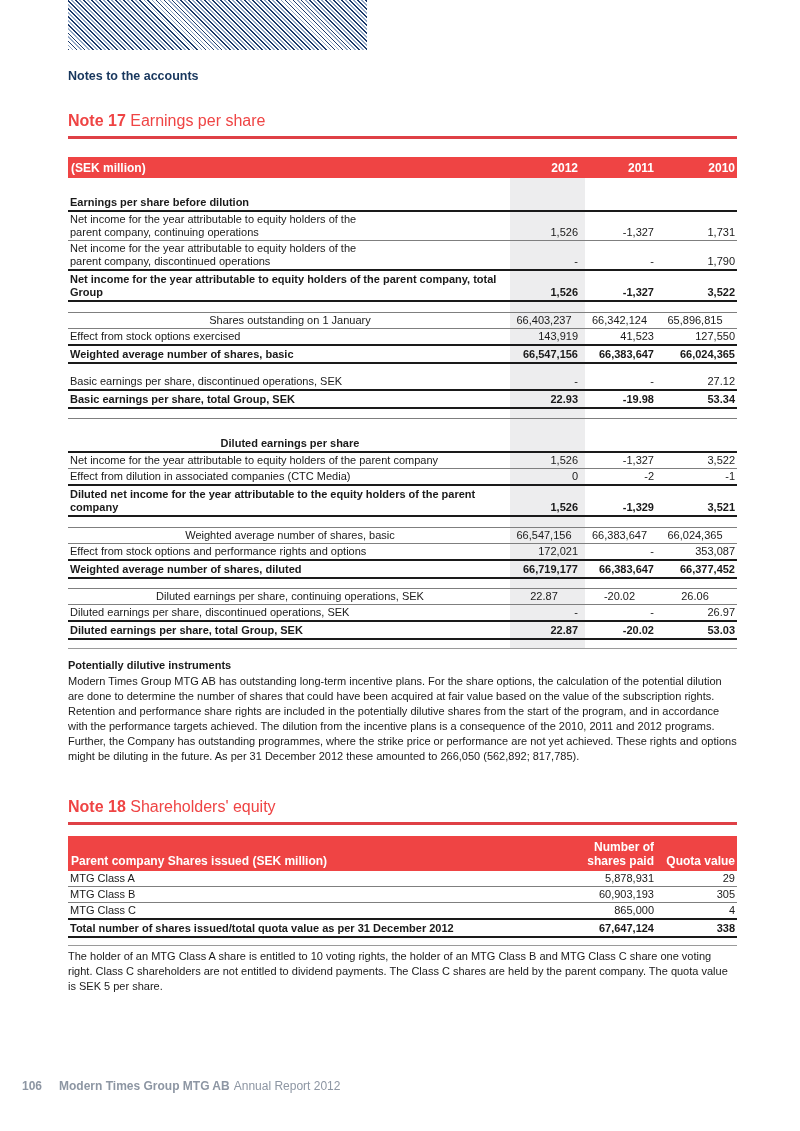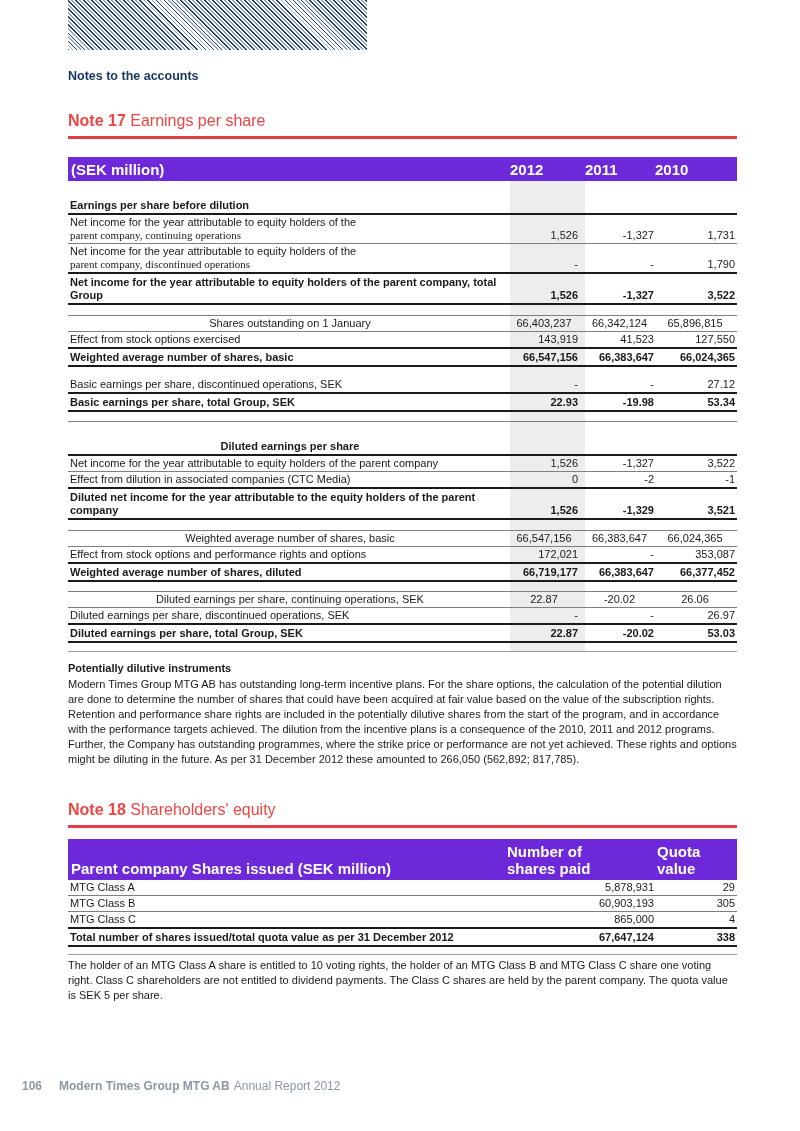--- a/index.html
+++ b/index.html
@@ -25,45 +25,45 @@
 
   .note-block { margin-top:29px; }
   .note-title { font-size:16px; font-weight:normal; color:#ef4444; }
   .note-title b { font-weight:bold; }
   .note-rule { height:3px; background:#df4046; margin-top:6px; }
 
   table { border-collapse:collapse; width:669px; table-layout:fixed; }
   .t1 { margin-top:18px; }
   .t2 { margin-top:11px; }
   thead th {
-    background:#6d28d9; color:#ffffff; font-weight:bold;
-    font-size:15px; vertical-align:bottom; padding:4px 0 3px 0;
+    background:#ef4444; color:#ffffff; font-weight:bold;
+    font-size:12px; vertical-align:bottom; padding:4px 0 3px 0;
   }
   thead th.lbl { text-align:left; padding-left:3px; }
-  thead th.val { text-align:left; white-space:pre-line; }
+  thead th.val { text-align:right; white-space:pre-line; }
   td { font-size:11px; line-height:13px; padding:1px 0; vertical-align:bottom; }
   td.lbl { text-align:left; padding-left:2px; }
   td.val { text-align:right; font-variant-numeric:tabular-nums; }
 
   
   .t1 th.v0, .t1 td.v0 { padding-right:7px; }
   .t1 th.v1, .t1 td.v1 { padding-right:1px; }
   .t1 th.v2, .t1 td.v2 { padding-right:2px; }
   
   .t2 th.v0, .t2 td.v0 { padding-right:3px; }
   .t2 th.v1, .t2 td.v1 { padding-right:2px; }
 
   tr.section td { font-weight:bold; border-bottom:2px solid #1a1a1a; padding-top:18px; }
   tr.normal td, tr.normal2 td { border-bottom:1px solid #7f7f7f; }
   tr.total td { font-weight:bold; border-top:2px solid #1a1a1a; border-bottom:2px solid #1a1a1a; padding-top:2px; }
   tr.topline td { border-top:1px solid #7f7f7f;text-align:center; }
   tr.spacer td { height:11px; padding:0; }
   tr.trailer td { height:9px; padding:0; border-bottom:1px solid #9a9a9a; }
   td.hl { background:#ededee; }
-  .label2 { display:block;font-family:Liberation Serif, serif; }
+  .label2 { display:block; }
 
   h3.subhead { font-size:11px; font-weight:bold; margin-top:10px; }
   p.body-text { font-size:11px; line-height:15px; margin-top:3px; width:669px; }
   .t2-para { margin-top:13px; line-height:15.5px; }
   .note-block.second { margin-top:34px; }
 
   .footer {
     position:absolute; left:22px; top:1079px; font-size:12px; color:#8d96a3;
     white-space:nowrap;
   }

